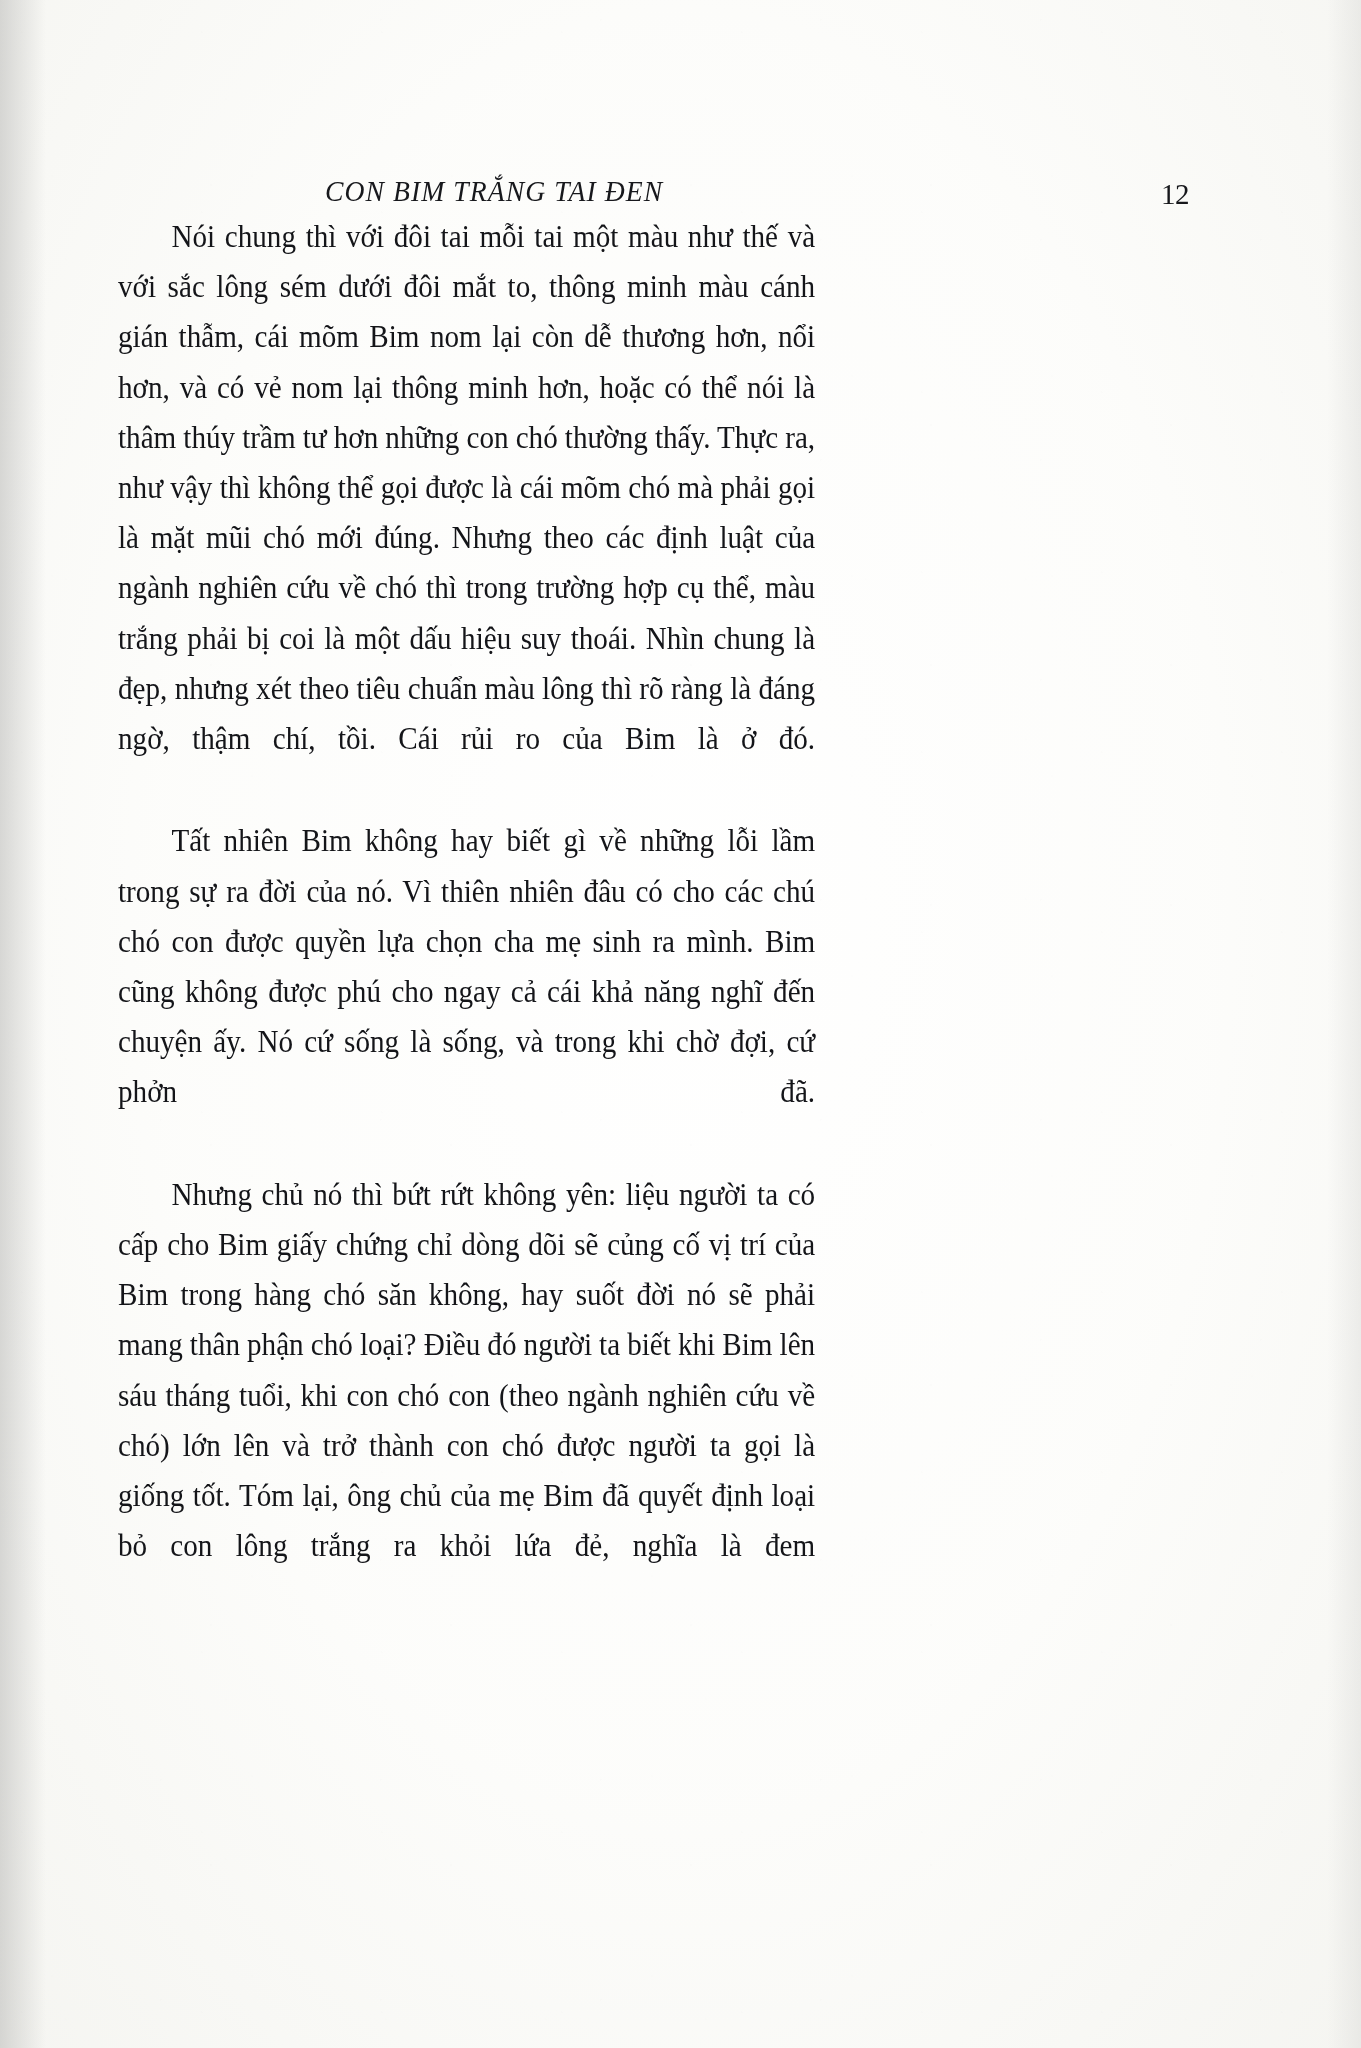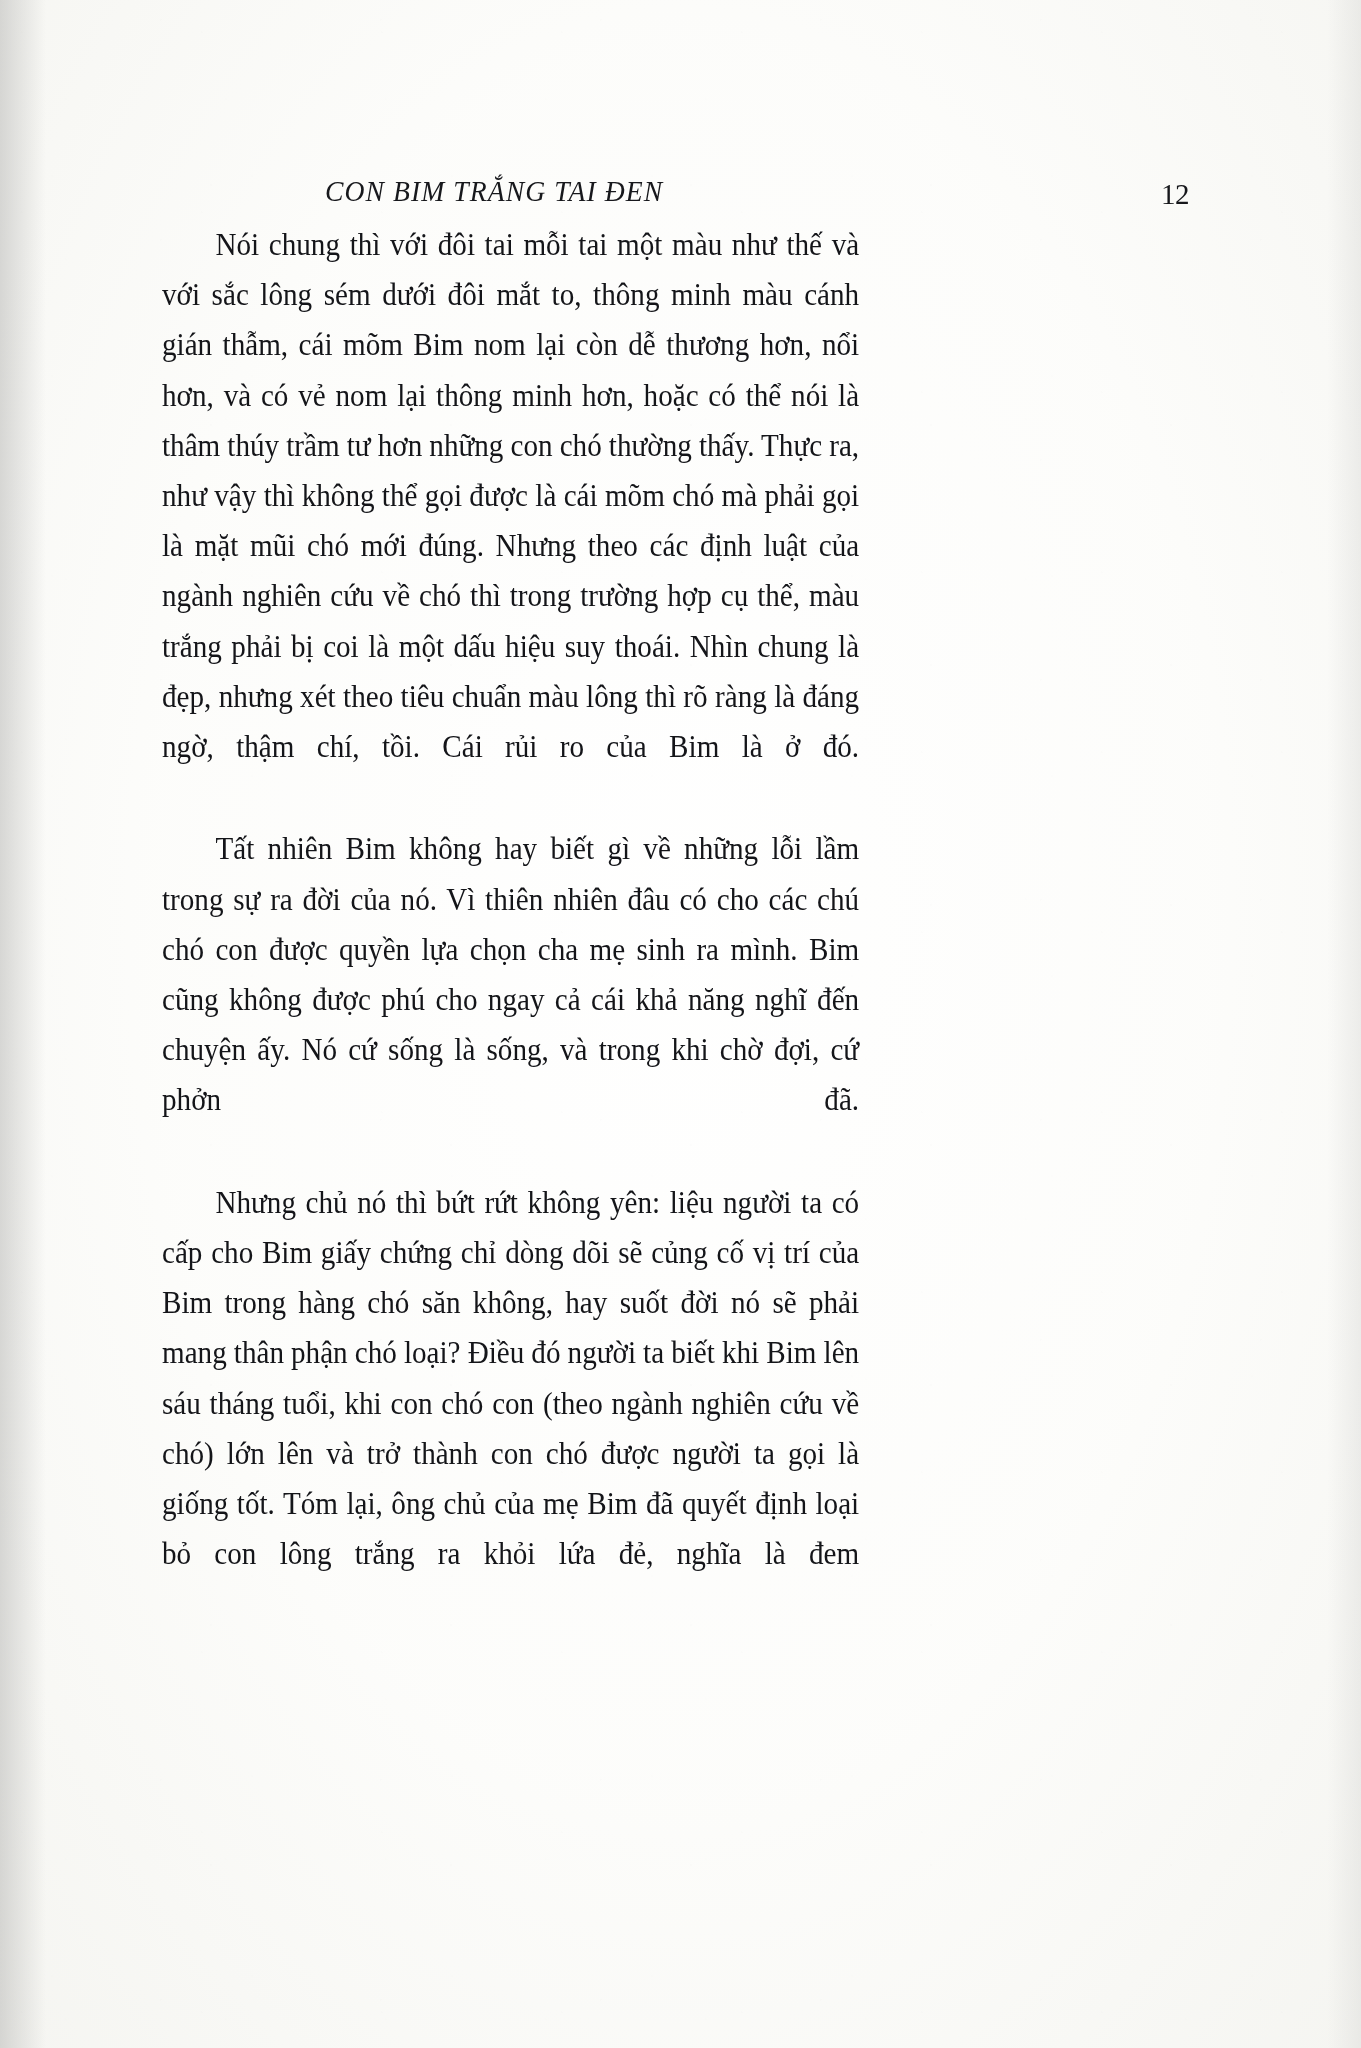--- a/index.html
+++ b/index.html
@@ -93,23 +93,22 @@
     position: absolute;
     right: 52px;
     top: 2px;
     letter-spacing: -0.5px;
   }
 
   
   .body {
     position: absolute;
     left: 118px;
-    top: 220px;
+    top: 212px;
     width: 730px;
-    margin-left: 44px;
   }
 
   .para {
     font-family: "Liberation Serif", "DejaVu Serif", serif;
     font-size: 30.5px;
     line-height: 50.2px;
     color: #141519;
     text-align: justify;
     text-indent: 56px;
     margin: 0 0 2px 0;

